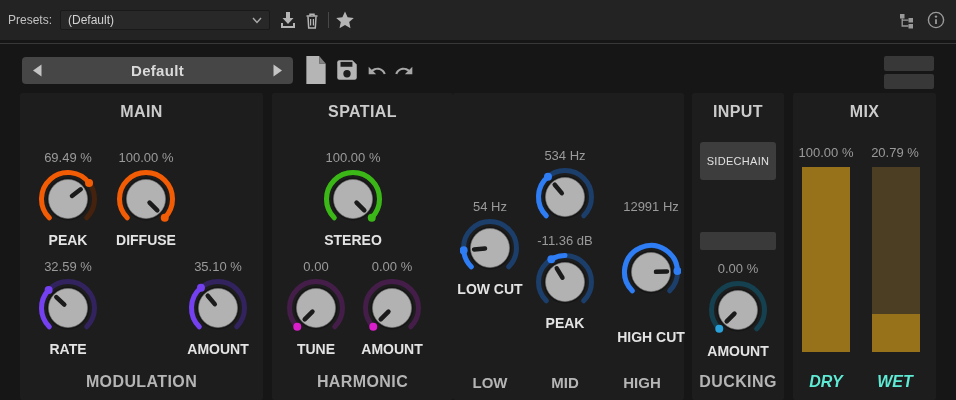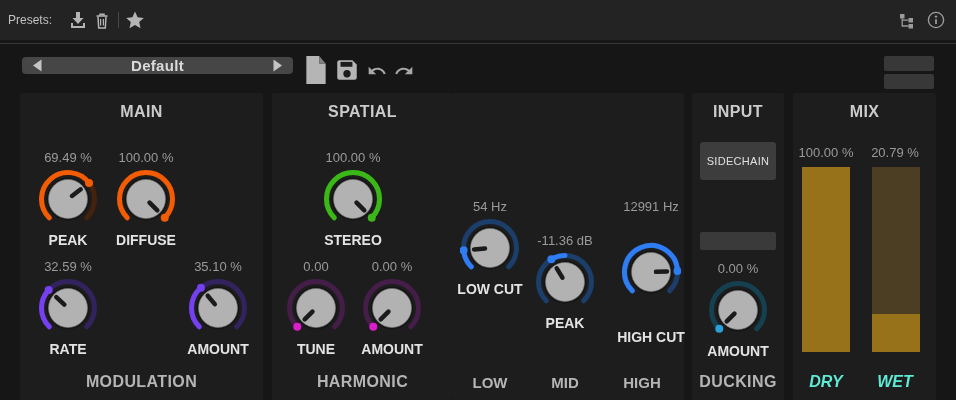--- a/index.html
+++ b/index.html
@@ -20,21 +20,21 @@
     width:210px; height:20px; background:#282828; border:1px solid #191919;
     border-radius:2px; display:flex; align-items:center; padding:0 7px;
     color:#d2d2d2; font-size:12px; cursor:pointer;
   }
   .dropdown .dd-text { flex:1; }
   .tb-icon { display:flex; align-items:center; justify-content:center; width:24px; height:24px; cursor:pointer; }
   .tb-divider { width:1px; height:16px; background:#484848; margin:0 4px; }
   .tb-right { margin-left:auto; display:flex; align-items:center; gap:6px; }
   
   .navigator {
-    position:absolute; left:22px; top:57px; width:271px; height:17px;
+    position:absolute; left:22px; top:57px; width:271px; height:27px;
     background:#464646; border-radius:4px; display:flex; align-items:center;
     justify-content:space-between; padding:0 8px; cursor:pointer;
   }
   .nav-label { font-size:15px; font-weight:bold; color:#dadada; letter-spacing:.3px; }
   .nav-arrow { display:flex; align-items:center; cursor:pointer; }
   .hdr-icon { position:absolute; cursor:pointer; display:flex; }
   .logo-block { position:absolute; left:884px; top:56px; width:50px; height:34px; }
   .logo-block .bar { width:50px; height:15px; background:#383838; border-radius:2px; }
   .logo-block .bar + .bar { margin-top:3px; }
   
@@ -76,20 +76,28 @@
             font-size:16px; font-weight:bold; color:#5eead4;font-style:italic; }
   svg { display:block; }
 </style>
 </head>
 <body>
 
 <div id="app">
 
   <div class="topbar">
     <span class="presets-label">Presets:</span>
+    <div class="dropdown">
+      <span class="dd-text">(Default)</span>
+      <span>
+        <svg width="10" height="7" viewBox="0 0 10 7">
+            <path d="M1 1 L5 5.5 L9 1" fill="none" stroke="#aaaaaa" stroke-width="1.4"></path>
+          </svg>
+      </span>
+    </div>
     <div class="tb-icon" style="margin-left:6px">
       <svg width="20" height="20" viewBox="0 0 20 20">
         <path d="M8 2 h4 v6 h3.5 L10 14 4.5 8 H8 Z" fill="#b5b5b5"></path>
         <path d="M3 13 v5 h14 v-5 h-2 v3 H5 v-3 z" fill="#b5b5b5"></path>
       </svg>
     </div>
     <div class="tb-icon">
       <svg width="20" height="20" viewBox="0 0 20 20" fill="none" stroke="#b5b5b5" stroke-width="1.5">
         <path d="M4.5 6 h11"></path>
           <path d="M8 6 V4.2 h4 V6"></path>
@@ -267,20 +275,33 @@
             <line x1="26.464466094067262" y1="33.53553390593274" x2="18.68629150101524" y2="41.31370849898476" stroke="#1b1b1b" stroke-width="4.5" stroke-linecap="round"></line>
             <circle cx="11.261670298556488" cy="48.738329701443504" r="4" fill="#db1ecb"></circle>
           </svg>
         </div>
       <div class="klabel">AMOUNT</div>
     </div>
     <div class="panel-footer">HARMONIC</div>
   </section>
 
   <section class="panel p-eq">
+    <div class="kgroup" style="left:70px; top:55px;">
+      <div class="kvalue">534 Hz</div>
+      <div class="knob">
+          <svg width="60" height="60" viewBox="0 0 60 60">
+            <path d="M11.261670298556488 48.738329701443504 A26.5 26.5 0 1 1 48.73832970144351 48.738329701443504" stroke="#1c3e6b" stroke-width="5" fill="none" stroke-linecap="round"></path>
+            <path d="M11.261670298556488 48.738329701443504 A26.5 26.5 0 0 1 12.96612834330671 9.699822257347083" stroke="#2e7df5" stroke-width="5" fill="none" stroke-linecap="round"></path>
+            <circle cx="30" cy="30" r="21.5" fill="#151515"></circle>
+            <circle cx="30" cy="30" r="19.5" fill="#b2b2b2" stroke="#787878" stroke-width="0.6"></circle>
+            <line x1="26.786061951567305" y1="26.16977778440511" x2="19.715398245015372" y2="17.743288910096354" stroke="#1b1b1b" stroke-width="4.5" stroke-linecap="round"></line>
+            <circle cx="12.96612834330671" cy="9.699822257347083" r="4" fill="#2e7df5"></circle>
+          </svg>
+        </div>
+    </div>
     <div class="kgroup" style="left:-5px; top:106px;">
       <div class="kvalue">54 Hz</div>
       <div class="knob">
           <svg width="60" height="60" viewBox="0 0 60 60">
             <path d="M11.261670298556488 48.738329701443504 A26.5 26.5 0 1 1 48.73832970144351 48.738329701443504" stroke="#1c3e6b" stroke-width="5" fill="none" stroke-linecap="round"></path>
             <path d="M11.261670298556488 48.738329701443504 A26.5 26.5 0 0 1 3.6008405005687436 32.309627182812946" stroke="#2e7df5" stroke-width="5" fill="none" stroke-linecap="round"></path>
             <circle cx="30" cy="30" r="21.5" fill="#151515"></circle>
             <circle cx="30" cy="30" r="19.5" fill="#b2b2b2" stroke="#787878" stroke-width="0.6"></circle>
             <line x1="25.019026509541273" y1="30.43577871373829" x2="14.060884830532071" y2="31.39449188396253" stroke="#1b1b1b" stroke-width="4.5" stroke-linecap="round"></line>
             <circle cx="3.6008405005687436" cy="32.309627182812946" r="4" fill="#2e7df5"></circle>

